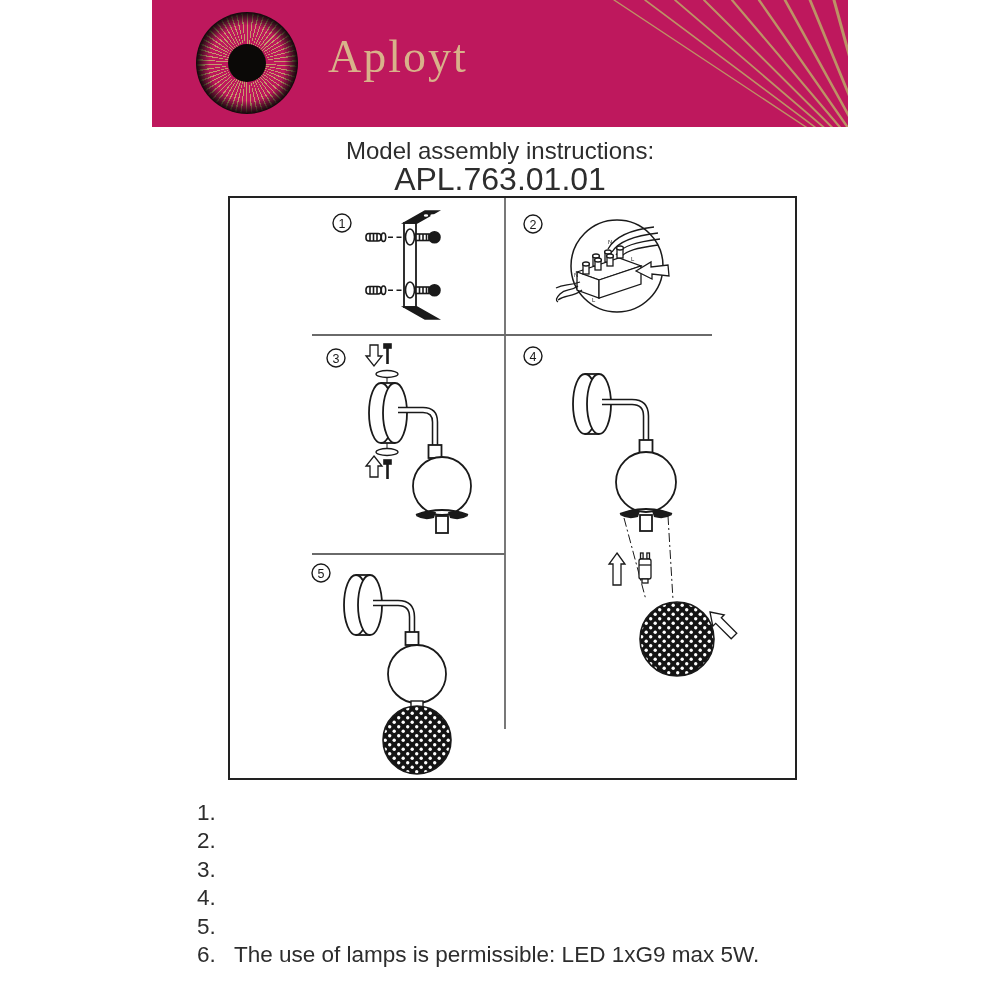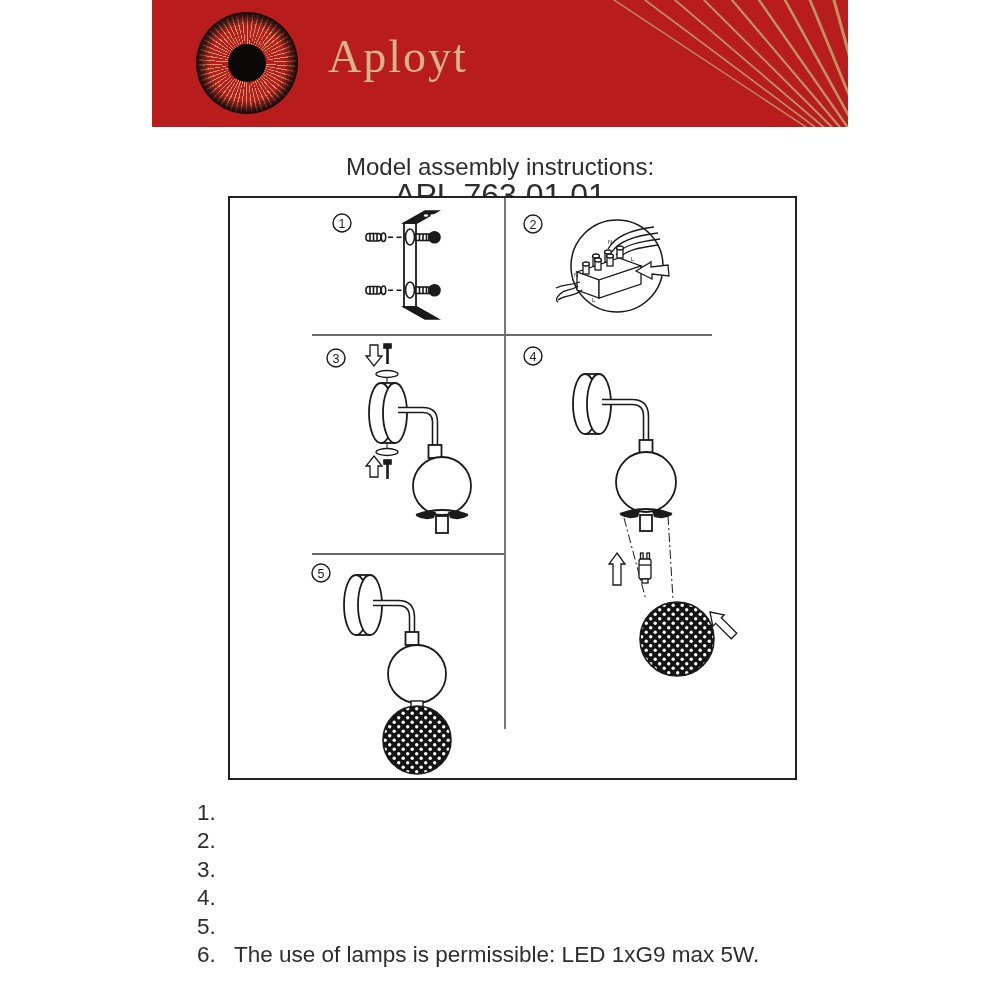--- a/index.html
+++ b/index.html
@@ -1,31 +1,31 @@
 <!DOCTYPE html>
 <html><head>
 <meta charset="utf-8">
 <style>
   html,body{margin:0;padding:0;background:#ffffff;}
   .page{position:relative;width:1000px;height:1000px;background:#ffffff;overflow:hidden;
         font-family:"Liberation Sans",sans-serif;}
 
   
-  .banner{position:absolute;left:152px;top:0;width:696px;height:127px;background:#b91c1c;overflow:hidden;}
+  .banner{position:absolute;left:152px;top:0;width:696px;height:127px;background:#be185d;overflow:hidden;}
   .sunburst{position:absolute;left:45px;top:13px;width:100px;height:100px;border-radius:50%;
             background:repeating-conic-gradient(#c49a6a 0deg 1.7deg, rgba(0,0,0,0) 1.7deg 6.2deg);}
   .sunburst::before{content:"";position:absolute;inset:31px;border-radius:50%;background:#0b0907;}
   .sunburst::after{content:"";position:absolute;inset:-1px;border-radius:50%;
             background:radial-gradient(circle, rgba(11,9,7,0) 0 52%, #0b0907 71%);}
   .wordmark{position:absolute;left:176px;top:30px;font-family:"Liberation Serif",serif;
             font-size:46px;letter-spacing:2px;color:#d8b28a;font-weight:400;}
   .rays{position:absolute;right:0;top:0;width:300px;height:127px;}
 
   
-  .titles{position:absolute;left:0;top:136px;width:1000px;text-align:center;color:#2d2d2d;margin-top:16px;}
+  .titles{position:absolute;left:0;top:136px;width:1000px;text-align:center;color:#2d2d2d;}
   .titles .t1{font-size:24px;line-height:29px;}
   .titles .t2{font-size:32px;line-height:29px;}
 
   
   .diagram-box{position:absolute;left:228px;top:196px;width:569px;height:584px;
                border:2px solid #222;box-sizing:border-box;background:#fff;}
   .diagram-box svg{display:block;}
 
   
   .notes{position:absolute;left:197px;top:799px;color:#2d2d2d;font-size:22.5px;}

